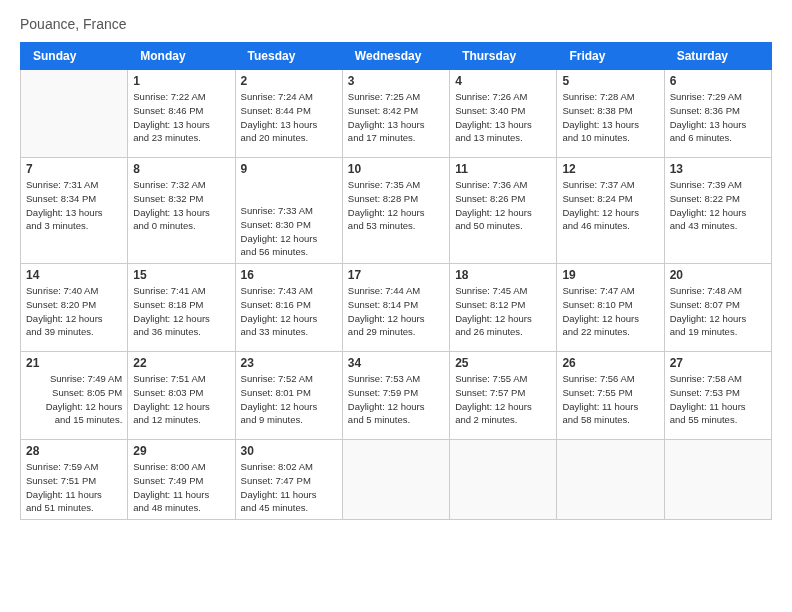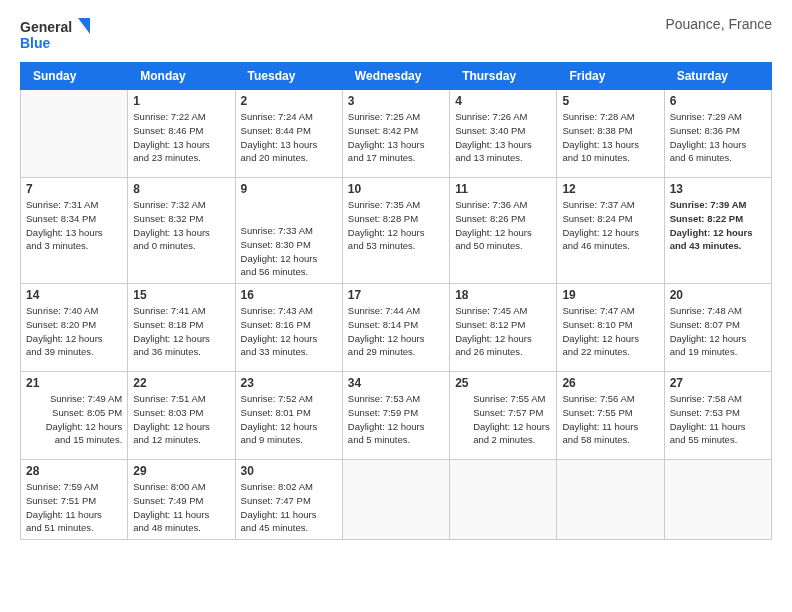--- a/index.html
+++ b/index.html
@@ -78,27 +78,20 @@
     }
     .last-row td {
       height: 70px;
     }
   </style>
 </head>
 <body>
 
 <div class="page">
   <div class="header">
-    <div class="logo">
-    <svg width="70" height="36" viewBox="0 0 70 36">
-      <text x="0" y="16" font-size="14" font-weight="bold" fill="#333" font-family="Arial">General</text>
-      <text x="0" y="32" font-size="14" font-weight="bold" fill="#1a73e8" font-family="Arial">Blue</text>
-      <polygon points="58,2 70,2 70,18" fill="#1a73e8"></polygon>
-    </svg>
-  </div>
     <div class="title-block">
       <div class="subtitle">Pouance, France</div>
     </div>
   </div>
 
   <table>
     <thead>
       <tr>
         <th>Sunday</th>
         <th>Monday</th>
@@ -193,21 +186,21 @@
           </td>
           <td>
             <span class="day-number">12</span>
             <div class="day-info" style="white-space: pre-line;">Sunrise: 7:37 AM
 Sunset: 8:24 PM
 Daylight: 12 hours
 and 46 minutes.</div>
           </td>
           <td>
             <span class="day-number">13</span>
-            <div class="day-info" style="white-space: pre-line; font-weight: bold;">Sunrise: 7:39 AM
+            <div class="day-info" style="white-space: pre-line;">Sunrise: 7:39 AM
 Sunset: 8:22 PM
 Daylight: 12 hours
 and 43 minutes.</div>
           </td>
         </tr>
         <tr>
           <td>
             <span class="day-number">14</span>
             <div class="day-info" style="white-space: pre-line;">Sunrise: 7:40 AM
 Sunset: 8:20 PM
@@ -281,21 +274,21 @@
           </td>
           <td>
             <span class="day-number">34</span>
             <div class="day-info" style="white-space: pre-line;">Sunrise: 7:53 AM
 Sunset: 7:59 PM
 Daylight: 12 hours
 and 5 minutes.</div>
           </td>
           <td>
             <span class="day-number">25</span>
-            <div class="day-info" style="white-space: pre-line; margin-left: 18px;">Sunrise: 7:55 AM
+            <div class="day-info" style="white-space: pre-line;">Sunrise: 7:55 AM
 Sunset: 7:57 PM
 Daylight: 12 hours
 and 2 minutes.</div>
           </td>
           <td>
             <span class="day-number">26</span>
             <div class="day-info" style="white-space: pre-line;">Sunrise: 7:56 AM
 Sunset: 7:55 PM
 Daylight: 11 hours
 and 58 minutes.</div>

